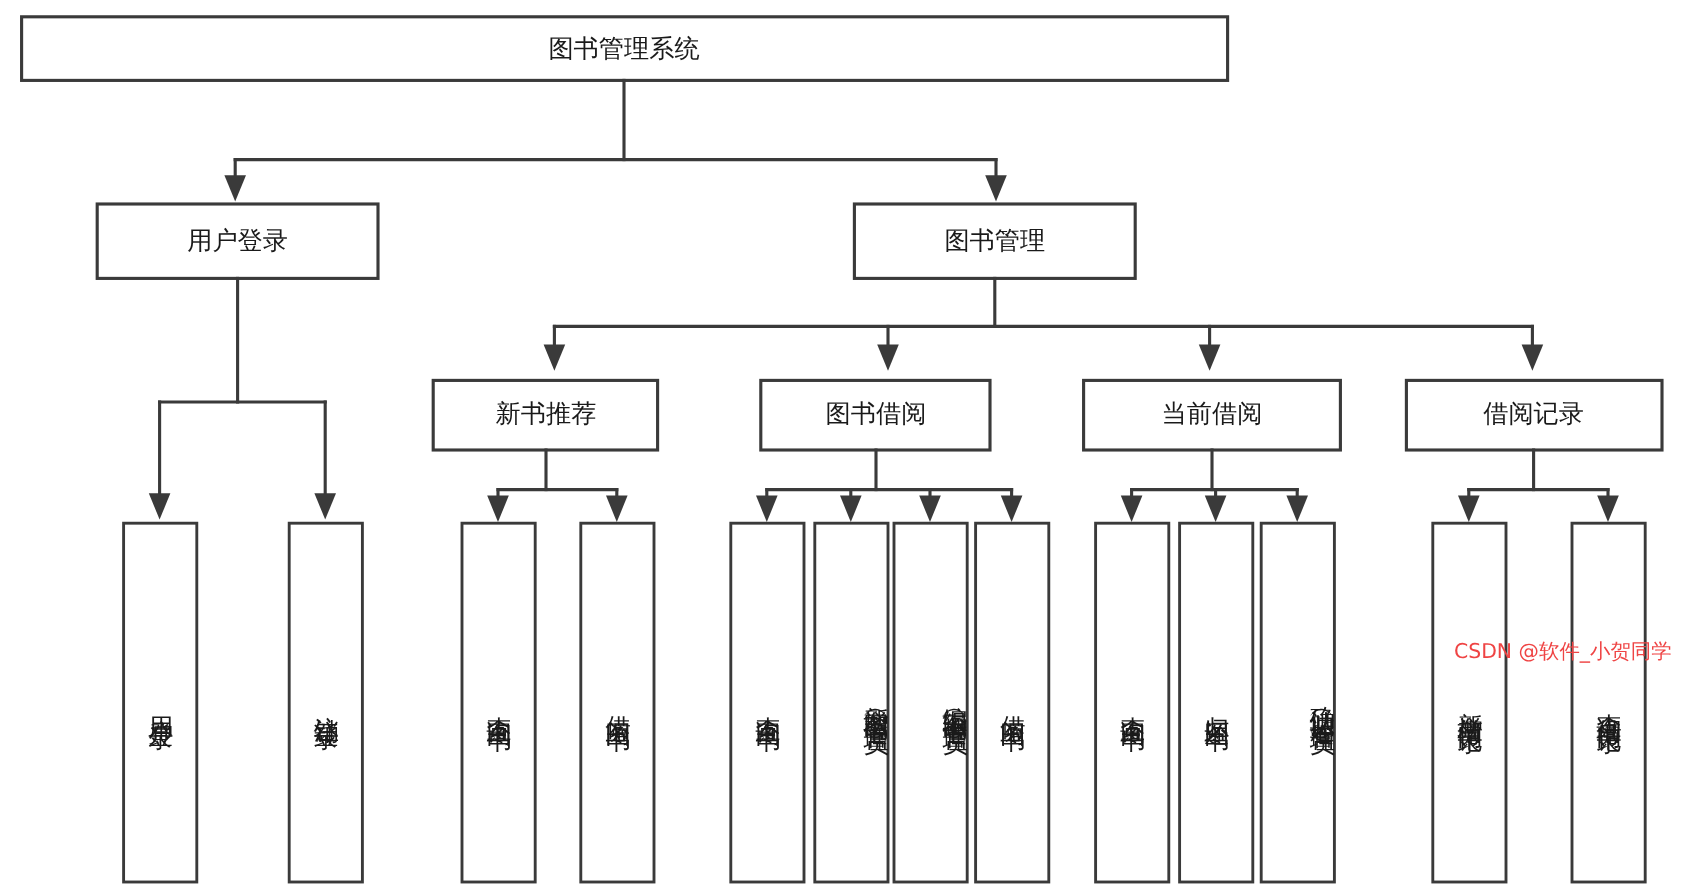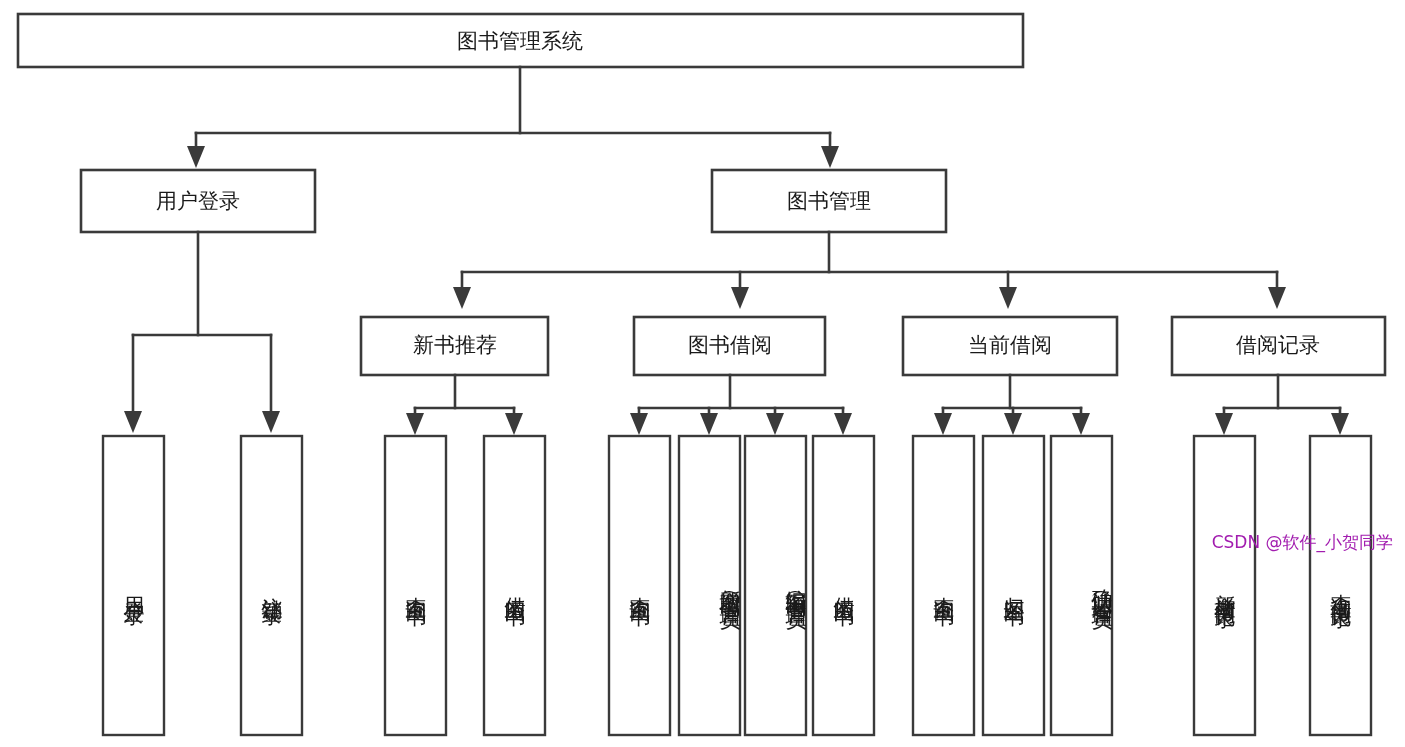--- a/index.html
+++ b/index.html
@@ -70,21 +70,21 @@
     justify-content: center;
     pointer-events: none;
     user-select: none;
   }
   .watermark {
     position: absolute;
     right: 12px;
     bottom: 6px;
     font-family: "DejaVu Sans", "Liberation Sans", sans-serif;
     font-size: 17px;
-    color: #a21caf;
+    color: #ef4444;
     white-space: nowrap;
     user-select: none;
   }
 </style>
 </head>
 <body>
 
 <div id="diagram-root">
 
   <svg id="diagram-canvas" viewBox="0 0 1405 747">

